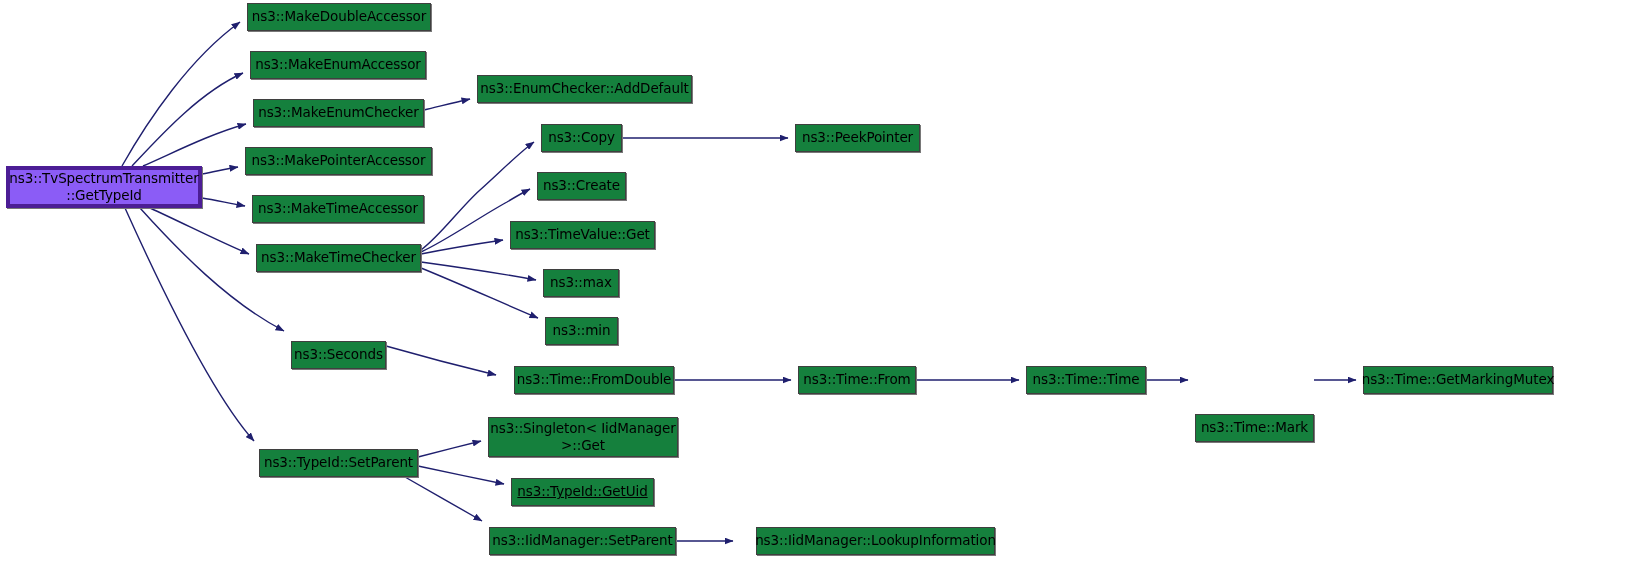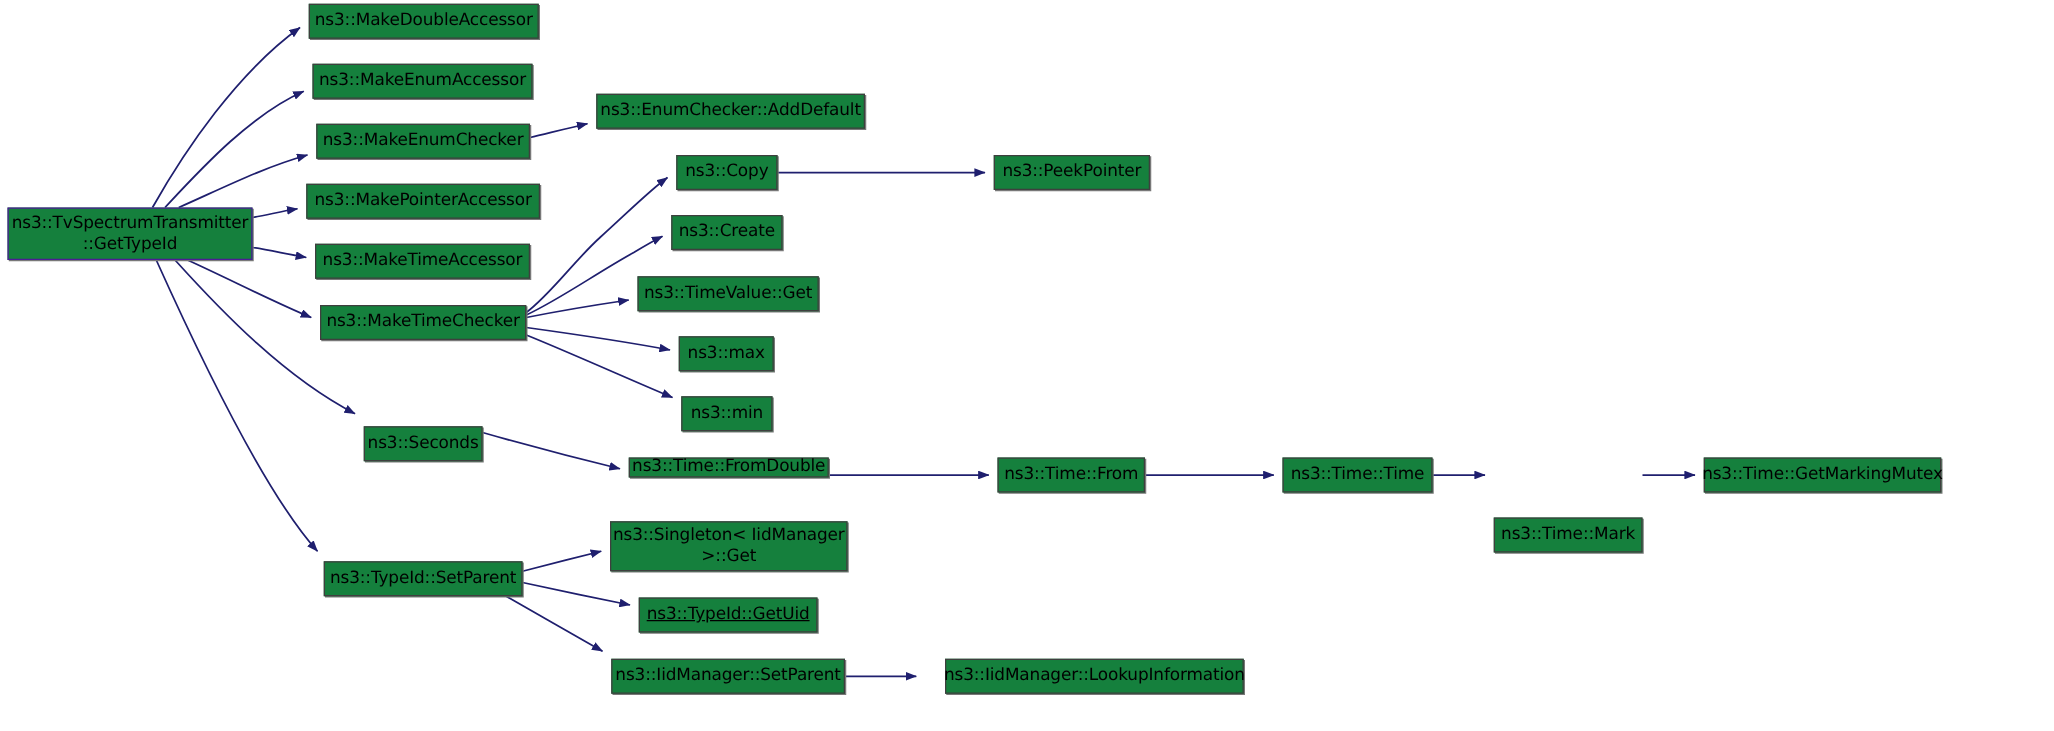--- a/index.html
+++ b/index.html
@@ -34,22 +34,22 @@
     border: 1px solid #3f3f3f;
     color: #000000;
     font-size: 13.5px;
     line-height: 1.28;
     letter-spacing: -0.1px;
     white-space: pre-line;
     box-shadow: 1px 1px 0 0 #787878;
     z-index: 2;
   }
   .node.root {
-    background: #15803d;
-    border: 1px solid #4c1d95;
+    background: #8b5cf6;
+    border: 4px solid #4c1d95;
   }
 </style>
 </head>
 <body>
 
 <div id="canvas">
   <svg id="edge-layer" viewBox="0 0 1643 585">
       <defs>
         <marker id="arrowhead" markerWidth="9" markerHeight="7" refX="8.5" refY="3.5" orient="auto" markerUnits="userSpaceOnUse">
           <path d="M 0,0 L 9,3.5 L 0,7 z" fill="#1f1f6e"></path>
@@ -90,21 +90,21 @@
       <div class="node" style="left: 252px; top: 195px; width: 172px; height: 28px;">ns3::MakeTimeAccessor</div>
       <div class="node" style="left: 256px; top: 244px; width: 165px; height: 28px;">ns3::MakeTimeChecker</div>
       <div class="node" style="left: 291px; top: 341px; width: 95px; height: 28px;">ns3::Seconds</div>
       <div class="node" style="left: 259px; top: 449px; width: 159px; height: 28px;">ns3::TypeId::SetParent</div>
       <div class="node" style="left: 477px; top: 75px; width: 215px; height: 28px;">ns3::EnumChecker::AddDefault</div>
       <div class="node" style="left: 541px; top: 124px; width: 81px; height: 28px;">ns3::Copy</div>
       <div class="node" style="left: 537px; top: 172px; width: 89px; height: 28px;">ns3::Create</div>
       <div class="node" style="left: 510px; top: 221px; width: 145px; height: 28px;">ns3::TimeValue::Get</div>
       <div class="node" style="left: 543px; top: 269px; width: 76px; height: 28px;">ns3::max</div>
       <div class="node" style="left: 545px; top: 317px; width: 73px; height: 28px;">ns3::min</div>
-      <div class="node" style="left: 503px; top: 366px; width: 160px; height: 16px;">ns3::Time::FromDouble</div>
+      <div class="node" style="left: 514px; top: 366px; width: 160px; height: 28px;">ns3::Time::FromDouble</div>
       <div class="node" style="left: 488px; top: 417px; width: 190px; height: 40px;">ns3::Singleton&lt; IidManager
 &gt;::Get</div>
       <div class="node" style="left: 511px; top: 478px; width: 143px; height: 28px; text-decoration: underline;">ns3::TypeId::GetUid</div>
       <div class="node" style="left: 489px; top: 527px; width: 187px; height: 28px;">ns3::IidManager::SetParent</div>
       <div class="node" style="left: 795px; top: 124px; width: 125px; height: 28px;">ns3::PeekPointer</div>
       <div class="node" style="left: 798px; top: 366px; width: 118px; height: 28px;">ns3::Time::From</div>
       <div class="node" style="left: 1026px; top: 366px; width: 120px; height: 28px;">ns3::Time::Time</div>
       <div class="node" style="left: 1195px; top: 366px; width: 119px; height: 28px; margin-top: 48px;">ns3::Time::Mark</div>
       <div class="node" style="left: 1363px; top: 366px; width: 190px; height: 28px;">ns3::Time::GetMarkingMutex</div>
       <div class="node" style="left: 756px; top: 527px; width: 239px; height: 28px;">ns3::IidManager::LookupInformation</div>

